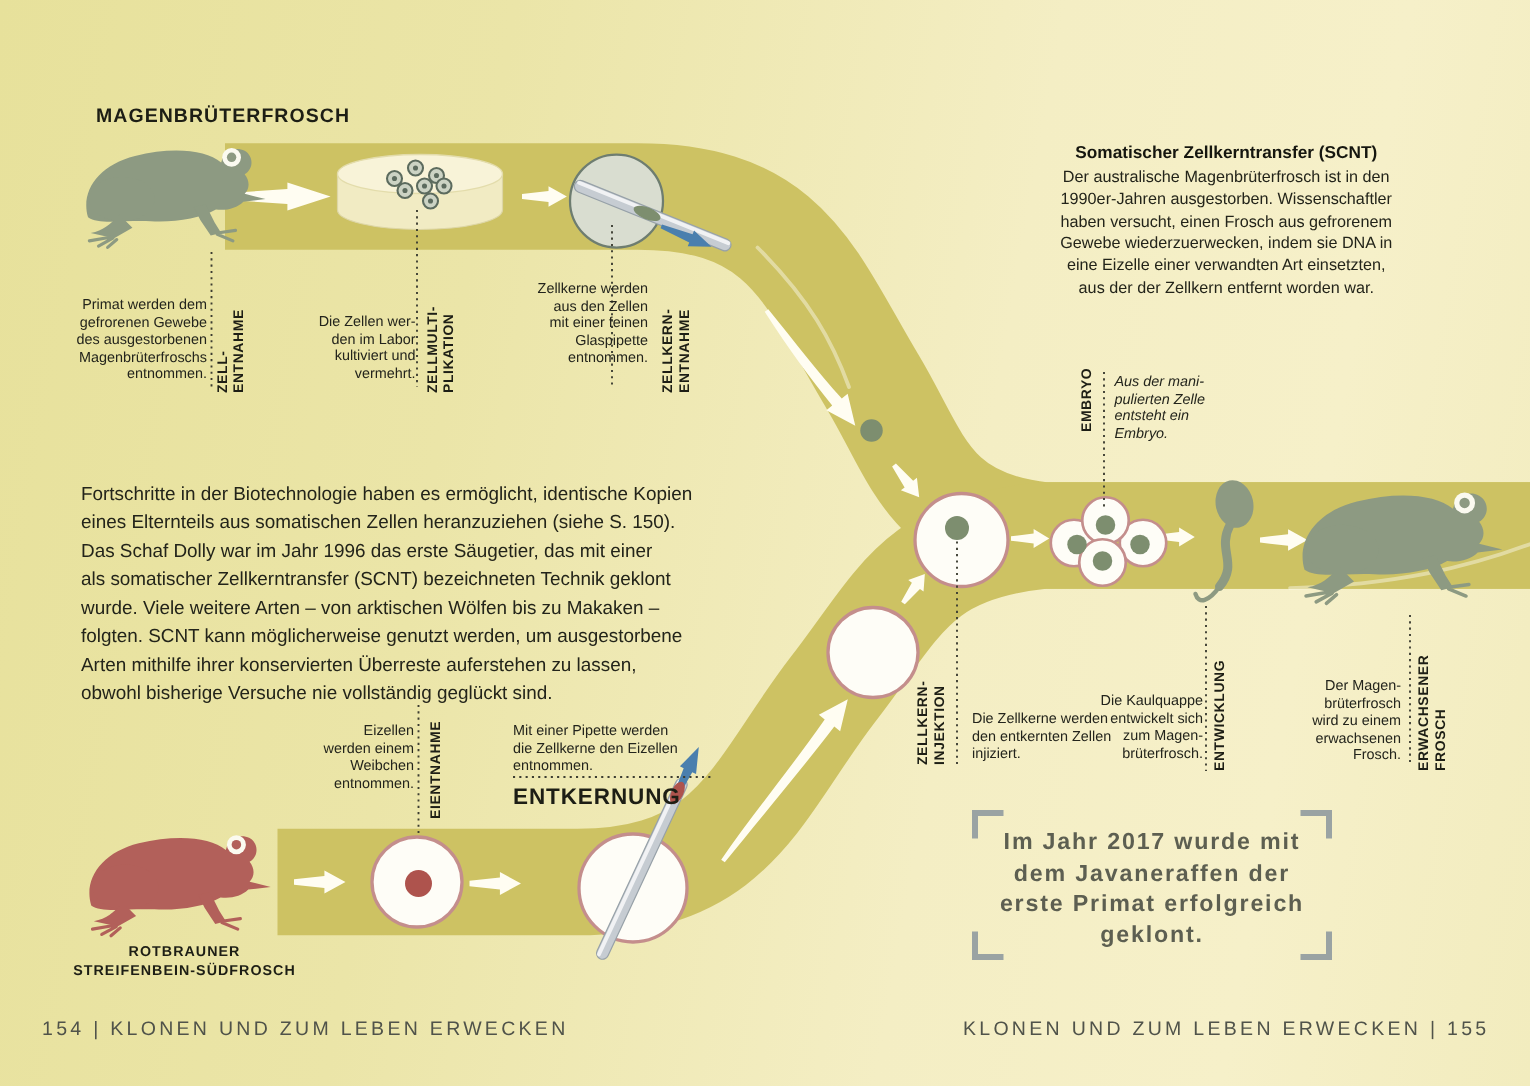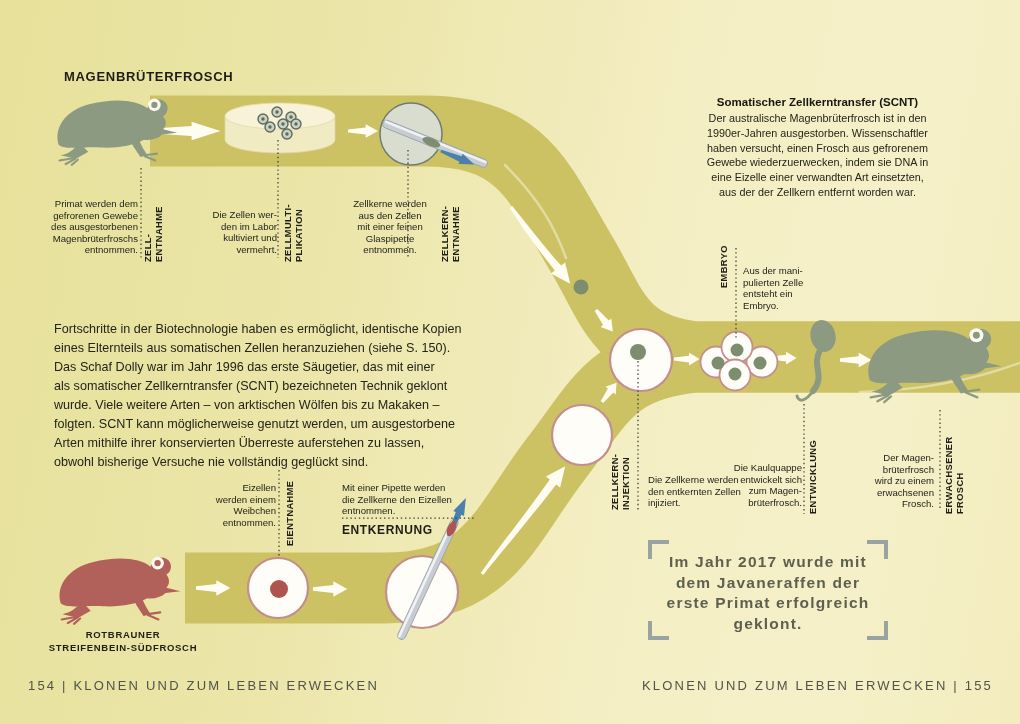--- a/index.html
+++ b/index.html
@@ -25,21 +25,21 @@
   .vlabel{
     writing-mode:vertical-rl;transform:rotate(180deg);white-space:pre-line;
     font-weight:bold;font-size:9.3px;line-height:11px;letter-spacing:.4px;color:#1d1e15;
   }
   .animal-label{font-weight:bold;font-size:13px;letter-spacing:.7px;color:#1d1e15;white-space:pre-line;}
   .page-title{font-weight:bold;font-size:29px;letter-spacing:1.5px;color:#1d1e15;}
   .intro{font-size:12.6px;line-height:19px;white-space:pre-line;color:#23241a;}
   .note{width:345px;text-align:center;}
   .note-heading{font-weight:bold;font-size:11.5px;margin-bottom:3px;color:#15160f;}
   .note-body{font-size:10.8px;line-height:14.8px;white-space:pre-line;color:#23241a;}
-  .step-label{font-weight:bold;font-size:12px;letter-spacing:.6px;color:#1d1e15;}
+  .step-label{font-weight:bold;font-size:15px;letter-spacing:.6px;color:#1d1e15;}
   .callout{width:240px;height:100px;}
   .callout-text{
     position:absolute;left:0;right:0;top:12px;text-align:center;
     font-weight:bold;font-size:15.5px;line-height:20.5px;letter-spacing:1.2px;
     color:#5d5f51;white-space:pre-line;
   }
   .corner{position:absolute;width:17px;height:15px;border:4px solid var(--c-callout-bracket,#9aa3a3);}
   .corner.tl{left:0;top:0;border-right:none;border-bottom:none;}
   .corner.tr{right:0;top:0;border-left:none;border-bottom:none;}
   .corner.bl{left:0;bottom:0;border-right:none;border-top:none;}
@@ -196,21 +196,21 @@
   <div class="abs vlabel" style="left:143px;top:187px;height:75px;">ZELL-
 ENTNAHME</div>
 
   <div class="abs caption cap-r" style="left:203px;top:209px;width:74px;">Die Zellen wer-
 den im Labor
 kultiviert und
 vermehrt.</div>
   <div class="abs vlabel" style="left:283px;top:187px;height:75px;">ZELLMULTI-
 PLIKATION</div>
 
-  <div class="abs caption cap-r" style="left:348px;top:198px;width:84px;text-align:center;">Zellkerne werden
+  <div class="abs caption cap-r" style="left:348px;top:187px;width:84px;">Zellkerne werden
 aus den Zellen
 mit einer feinen
 Glaspipette
 entnommen.</div>
   <div class="abs vlabel" style="left:440px;top:187px;height:75px;">ZELLKERN-
 ENTNAHME</div>
 
   <div class="abs note" style="left:645px;top:96px;">
     <div class="note-heading">Somatischer Zellkerntransfer (SCNT)</div>
     <div class="note-body">Der australische Magenbrüterfrosch ist in den
@@ -230,21 +230,21 @@
 Arten mithilfe ihrer konservierten Überreste auferstehen zu lassen,
 obwohl bisherige Versuche nie vollständig geglückt sind.</div>
 
   <div class="abs vlabel" style="left:610px;top:438px;height:72px;">ZELLKERN-
 INJEKTION</div>
   <div class="abs caption" style="left:648px;top:474px;width:155px;">Die Zellkerne werden
 den entkernten Zellen
 injiziert.</div>
 
   <div class="abs vlabel" style="left:719px;top:242px;height:46px;">EMBRYO</div>
-  <div class="abs caption" style="left:743px;top:265px;width:110px;">Aus der mani-
+  <div class="abs caption" style="left:743px;top:249px;width:110px;font-style:italic;">Aus der mani-
 pulierten Zelle
 entsteht ein
 Embryo.</div>
 
   <div class="abs caption cap-r" style="left:702px;top:462px;width:100px;">Die Kaulquappe
 entwickelt sich
 zum Magen-
 brüterfrosch.</div>
   <div class="abs vlabel" style="left:808px;top:434px;height:80px;">ENTWICKLUNG</div>
 

